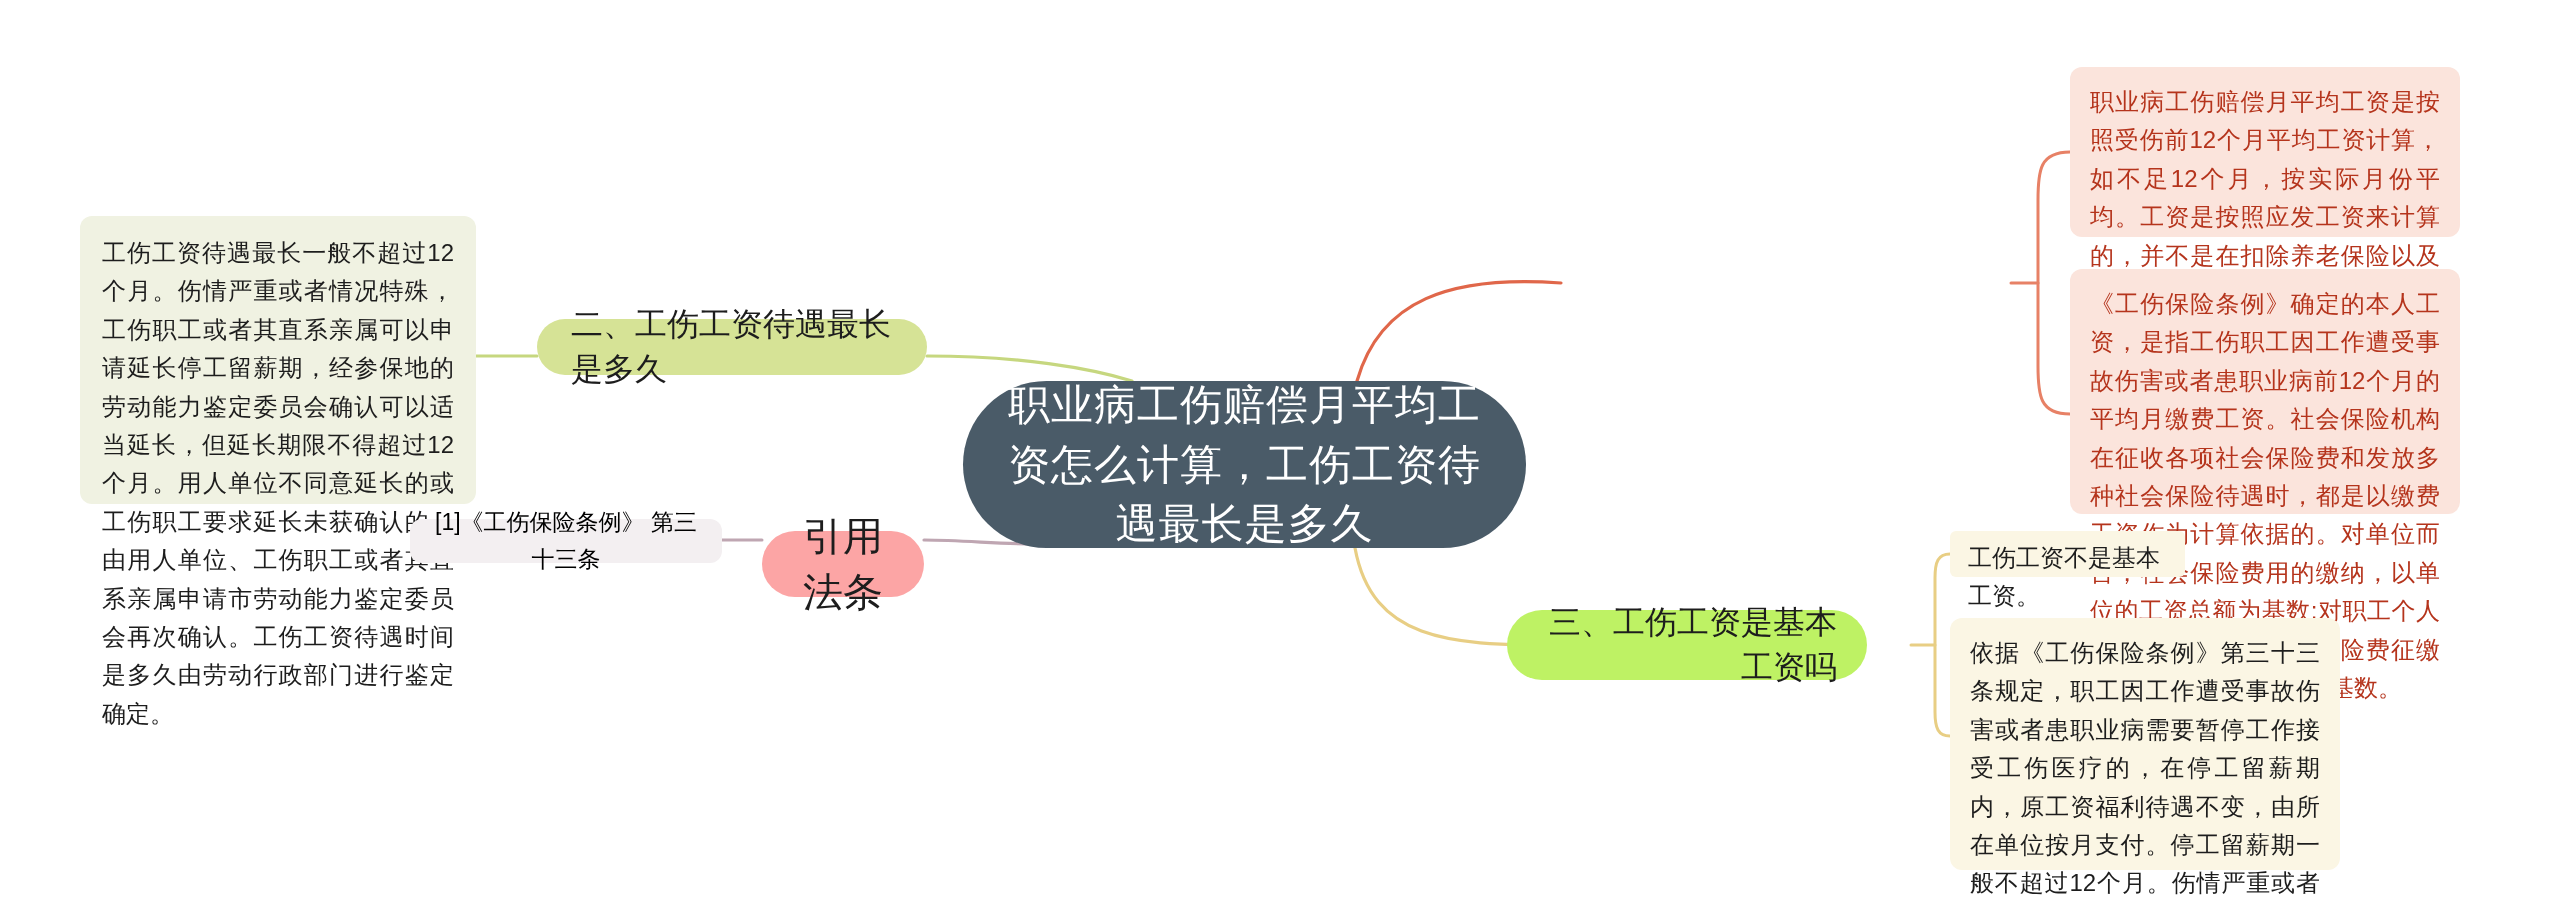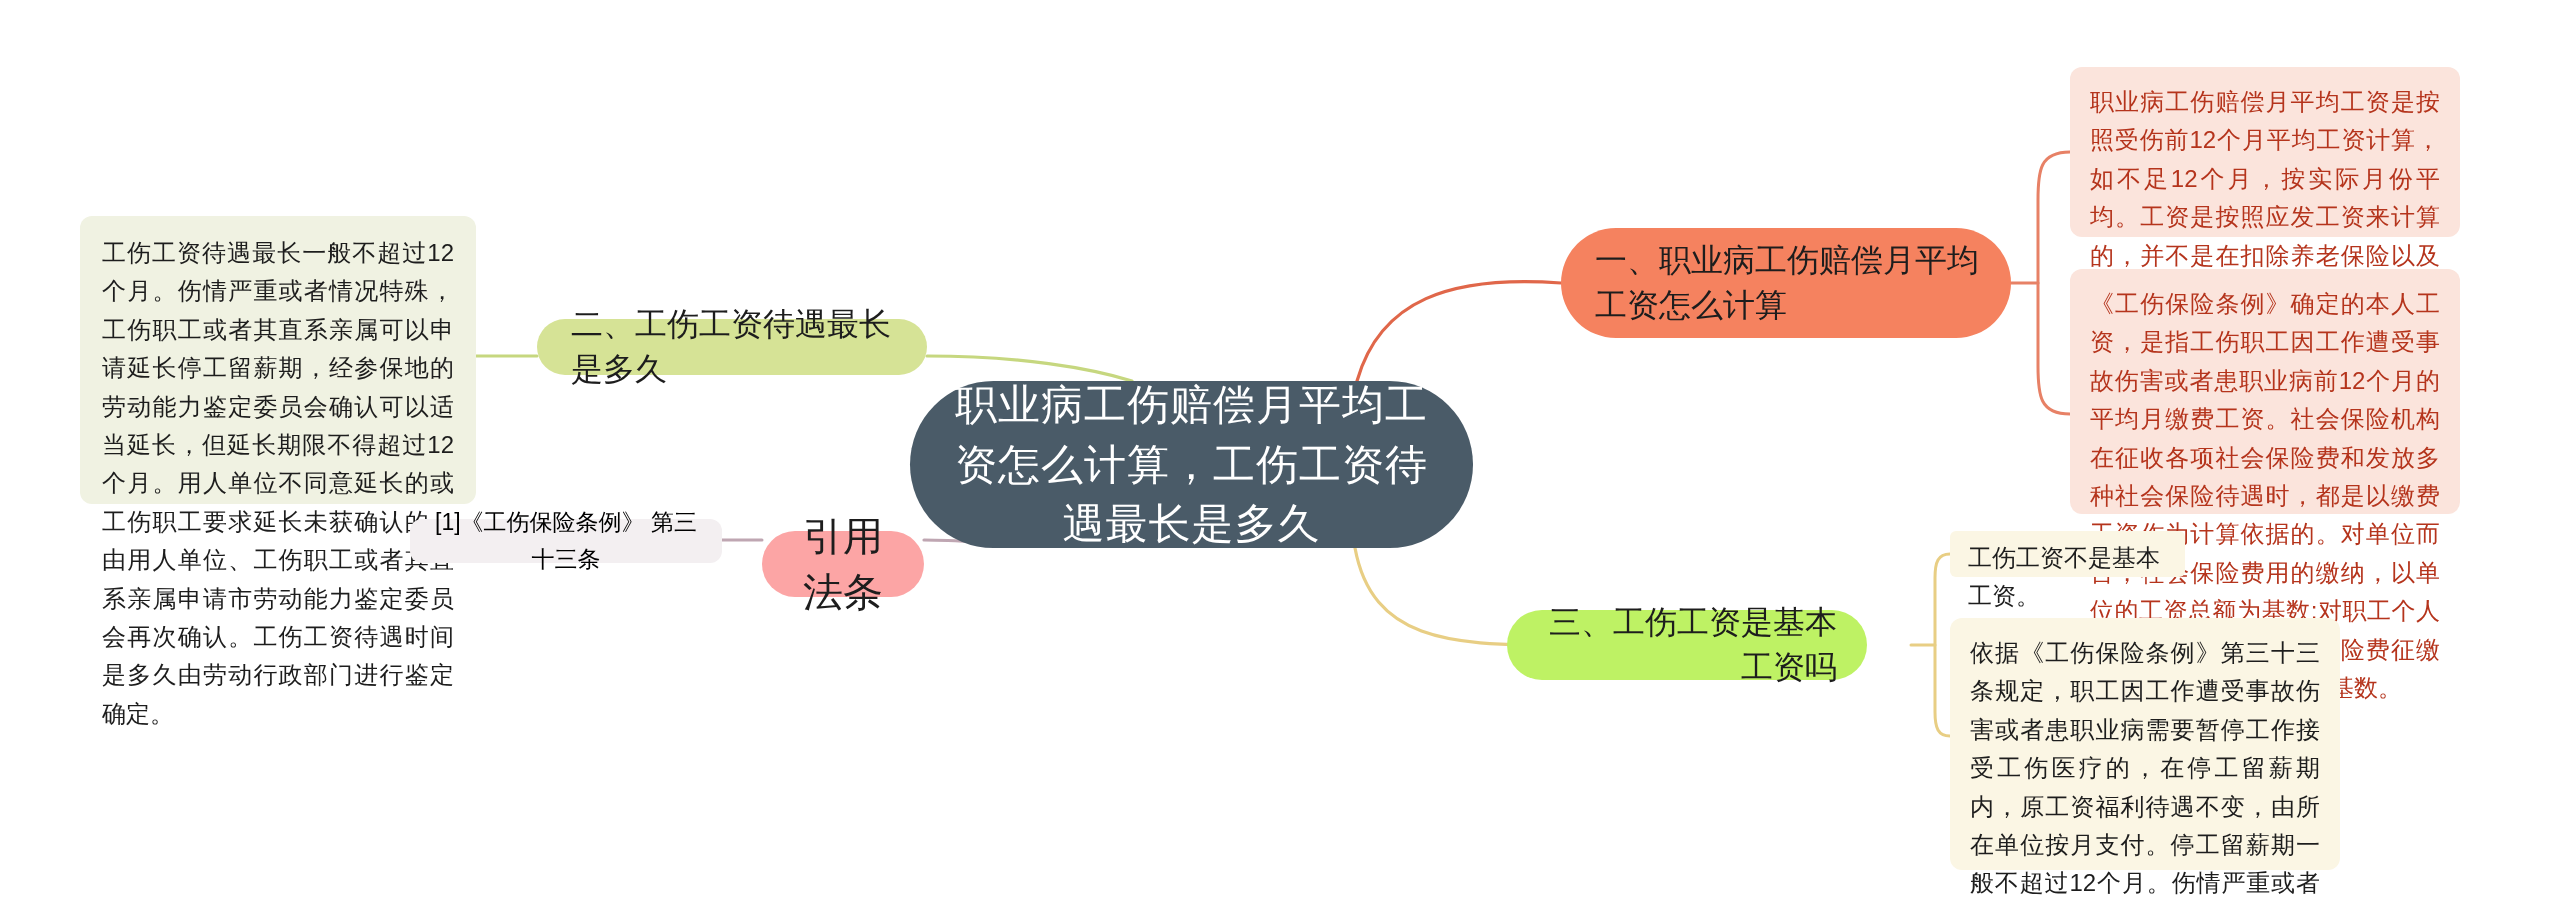--- a/index.html
+++ b/index.html
@@ -20,21 +20,21 @@
     align-items:center;
     justify-content:center;
     text-align:center;
     line-height:1.45;
     white-space:pre-wrap;
     word-break:break-all;
   }
 
   
   #root{
-    left:910px;top:381px;width:563px;height:167px;
+    left:963px;top:381px;width:563px;height:167px;
     background:#4A5B68;
     border-radius:84px/84px;
     color:#ffffff;
     font-size:42px;
     letter-spacing:1px;
     padding:0 44px;
     line-height:1.42;
   }
 
   
@@ -154,21 +154,20 @@
              L1935 712
              C 1935 728, 1938 736, 1950 736" fill="none" stroke="#E8CE84" stroke-width="3" stroke-linecap="round"></path>
 
     <path d="M1106 534 C 1050 552, 990 540, 924 540" fill="none" stroke="#BFA6B2" stroke-width="3.2" stroke-linecap="round"></path>
 
     <path d="M762 540 L722 540" fill="none" stroke="#BFA6B2" stroke-width="3" stroke-linecap="round"></path>
   </svg>
 
   <div class="node" id="root">职业病工伤赔偿月平均工资怎么计算，工伤工资待遇最长是多久</div>
 
-  <div class="node pill" id="branch-1">一、职业病工伤赔偿月平均工资怎么计算</div>
   <div class="leaf" id="leaf-1a">职业病工伤赔偿月平均工资是按照受伤前12个月平均工资计算，如不足12个月，按实际月份平均。工资是按照应发工资来计算的，并不是在扣除养老保险以及各项补贴后的实发工资计算。</div>
   <div class="leaf" id="leaf-1b">《工伤保险条例》确定的本人工资，是指工伤职工因工作遭受事故伤害或者患职业病前12个月的平均月缴费工资。社会保险机构在征收各项社会保险费和发放多种社会保险待遇时，都是以缴费工资作为计算依据的。对单位而言，社会保险费用的缴纳，以单位的工资总额为基数;对职工个人而言，则是指由社会保险费征缴部门核定的本人工资为基数。</div>
 
   <div class="node pill" id="branch-2">二、工伤工资待遇最长是多久</div>
   <div class="leaf" id="leaf-2a">工伤工资待遇最长一般不超过12个月。伤情严重或者情况特殊，工伤职工或者其直系亲属可以申请延长停工留薪期，经参保地的劳动能力鉴定委员会确认可以适当延长，但延长期限不得超过12个月。用人单位不同意延长的或工伤职工要求延长未获确认的，由用人单位、工伤职工或者其直系亲属申请市劳动能力鉴定委员会再次确认。工伤工资待遇时间是多久由劳动行政部门进行鉴定确定。</div>
 
   <div class="node pill" id="branch-3">三、工伤工资是基本工资吗</div>
   <div class="leaf" id="leaf-3a">工伤工资不是基本工资。</div>
   <div class="leaf" id="leaf-3b">依据《工伤保险条例》第三十三条规定，职工因工作遭受事故伤害或者患职业病需要暂停工作接受工伤医疗的，在停工留薪期内，原工资福利待遇不变，由所在单位按月支付。停工留薪期一般不超过12个月。伤情严重或者情况特殊，经设区的市级劳动能力鉴定委员会确认，可以适当延长，但延长不得超过12个月。</div>
 

